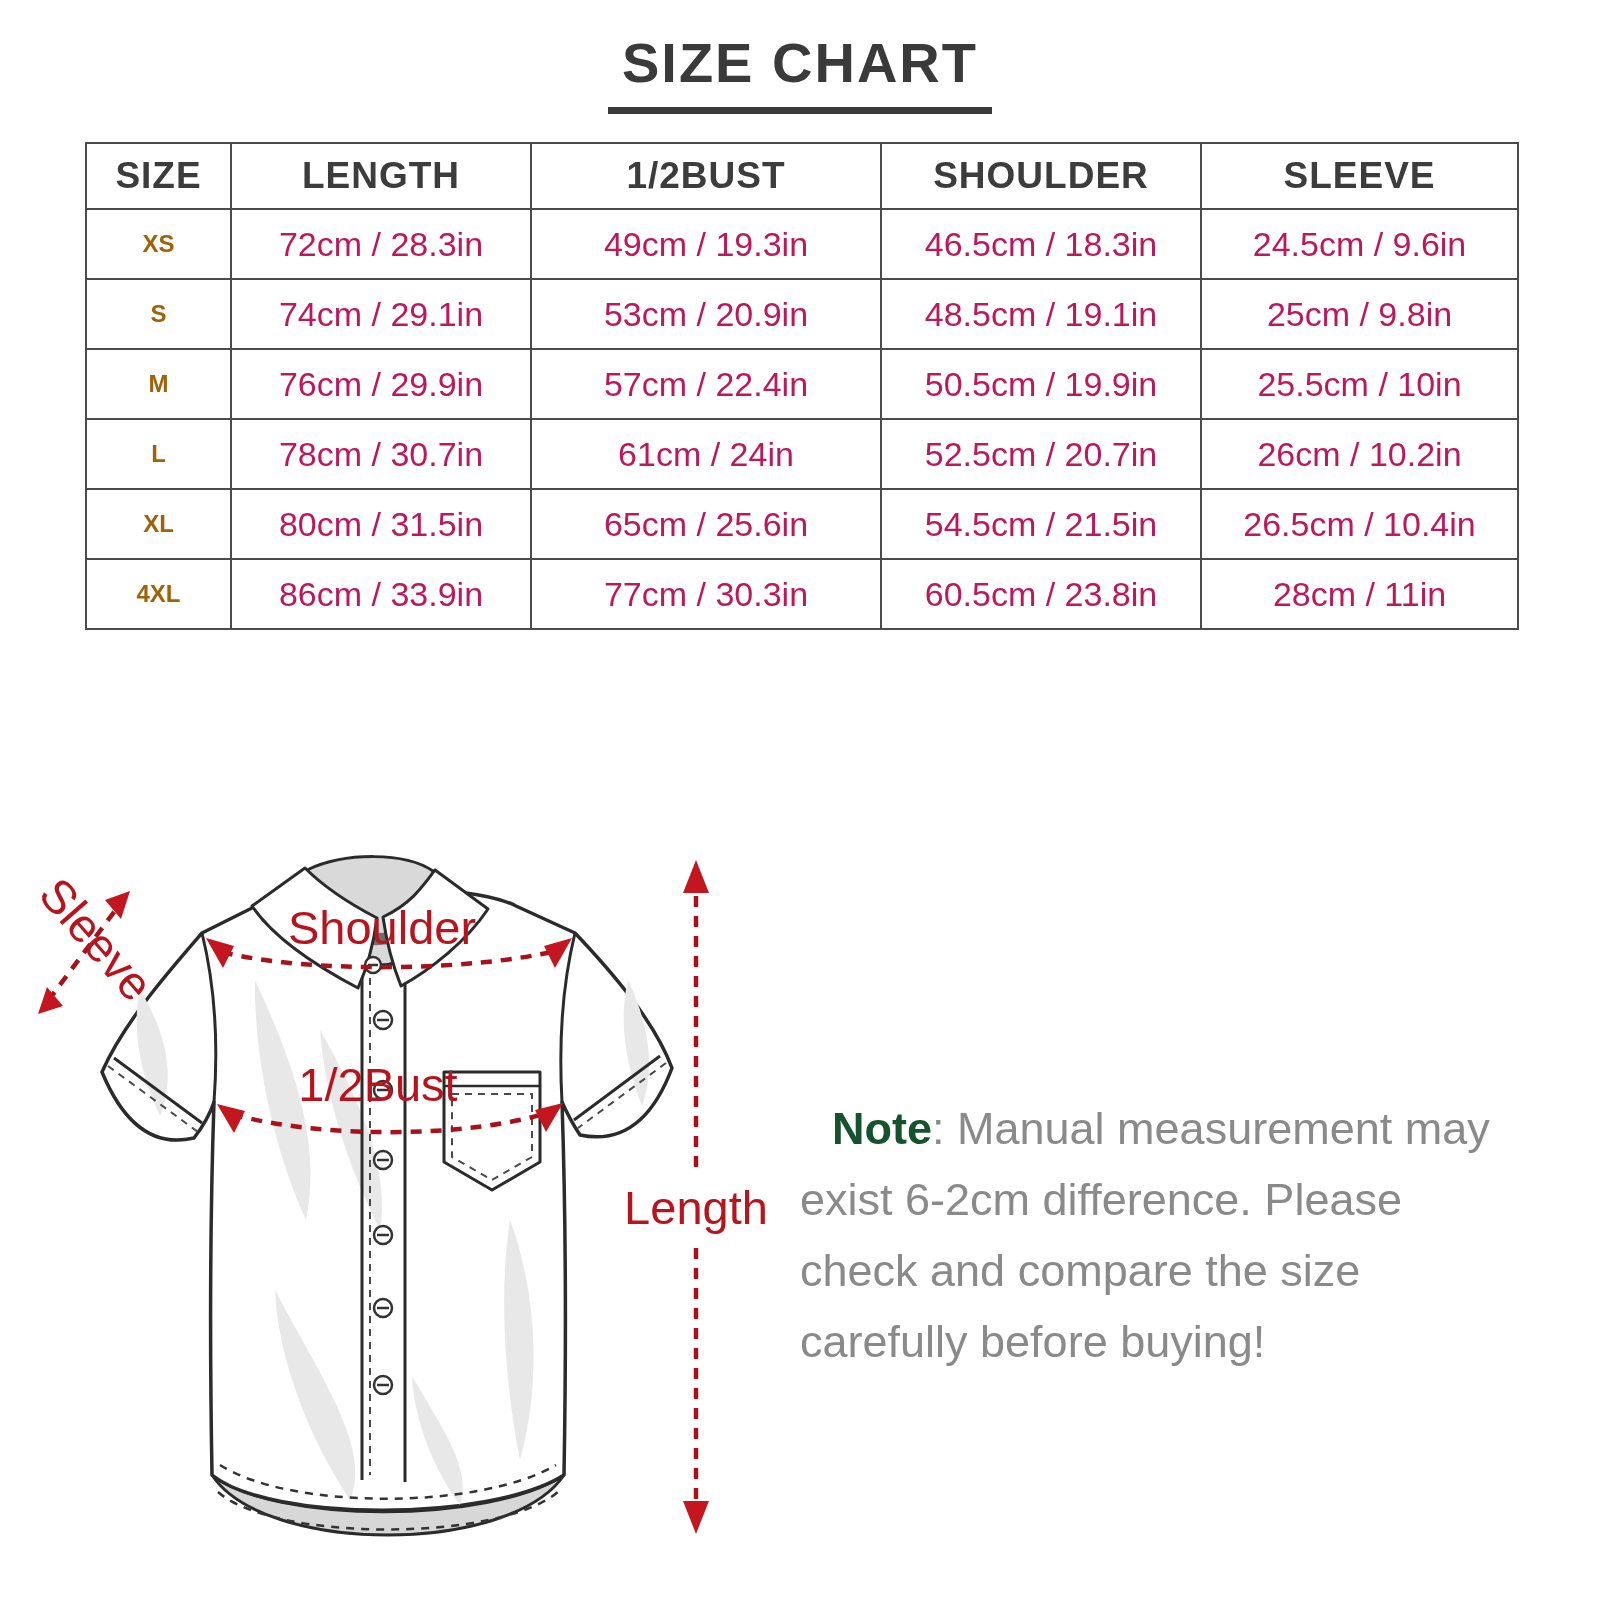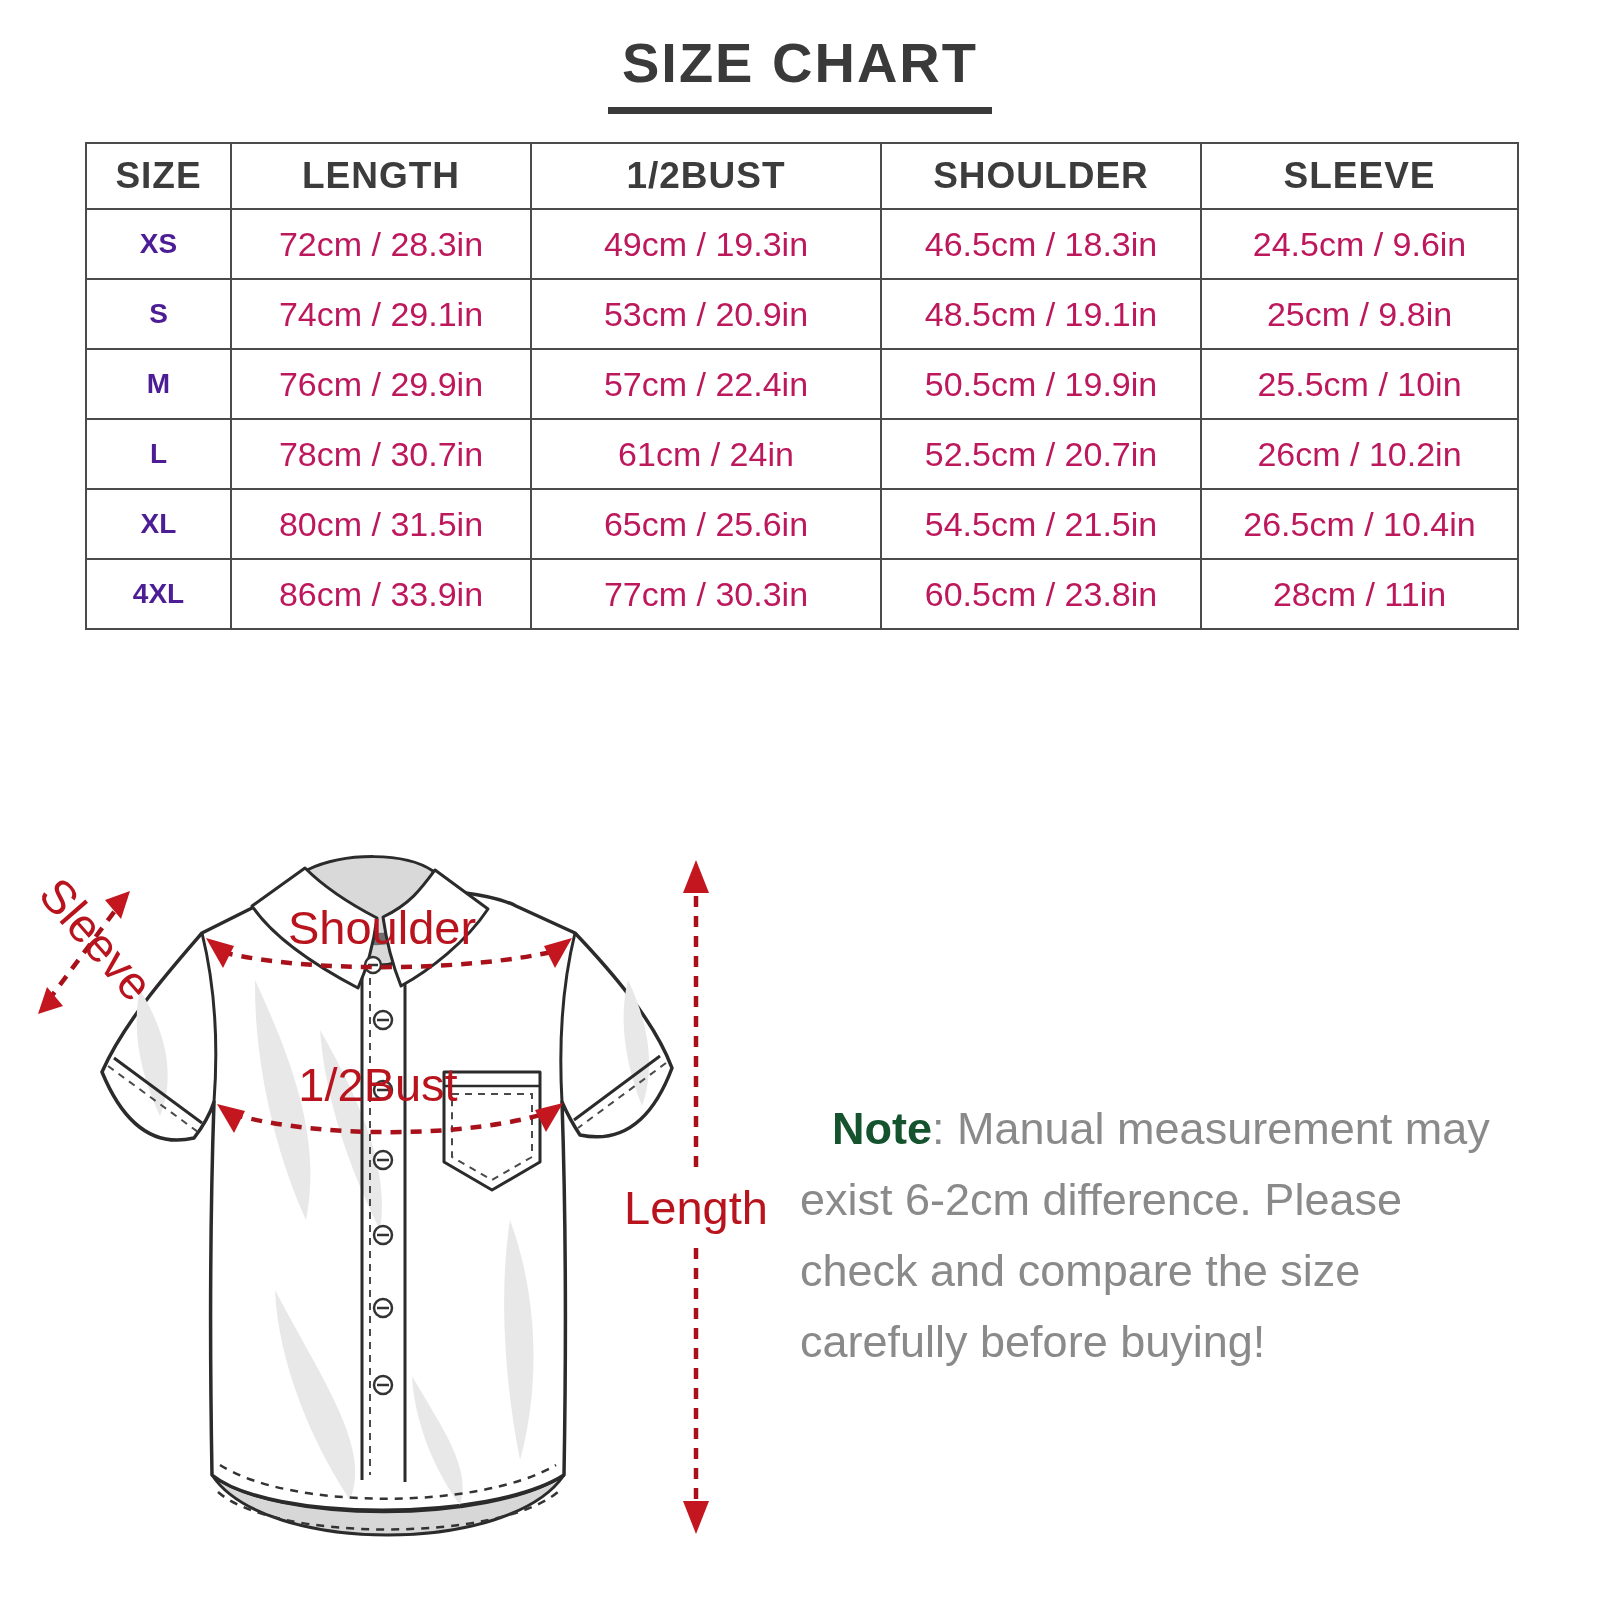--- a/index.html
+++ b/index.html
@@ -11,21 +11,21 @@
   #page-title{display:inline-block;font-size:56px;font-weight:bold;color:#3a3a3a;
               letter-spacing:2px;padding:0 14px 12px 14px;border-bottom:7px solid #3a3a3a;}
 
   
   #size-table{position:absolute;left:85px;top:142px;width:1432px;border-collapse:collapse;
               table-layout:fixed;}
   #size-table th,#size-table td{border:2px solid #4b4b4b;text-align:center;vertical-align:middle;
               padding:0;}
   #size-table th{height:64px;font-size:37px;font-weight:bold;color:#3c3c3c;letter-spacing:1px;}
   #size-table td{height:68px;font-size:34px;color:#be185d;}
-  #size-table td.size-col{font-weight:bold;color:#4c1d95;font-size:28px;}
+  #size-table td.size-col{font-weight:bold;color:#a16207;font-size:24px;}
   .col-size{width:145px;}
   .col-length{width:300px;}
   .col-bust{width:350px;}
   .col-shoulder{width:320px;}
   .col-sleeve{width:317px;}
 
   
   #shirt-diagram{position:absolute;left:20px;top:820px;width:760px;height:780px;}
 
   

